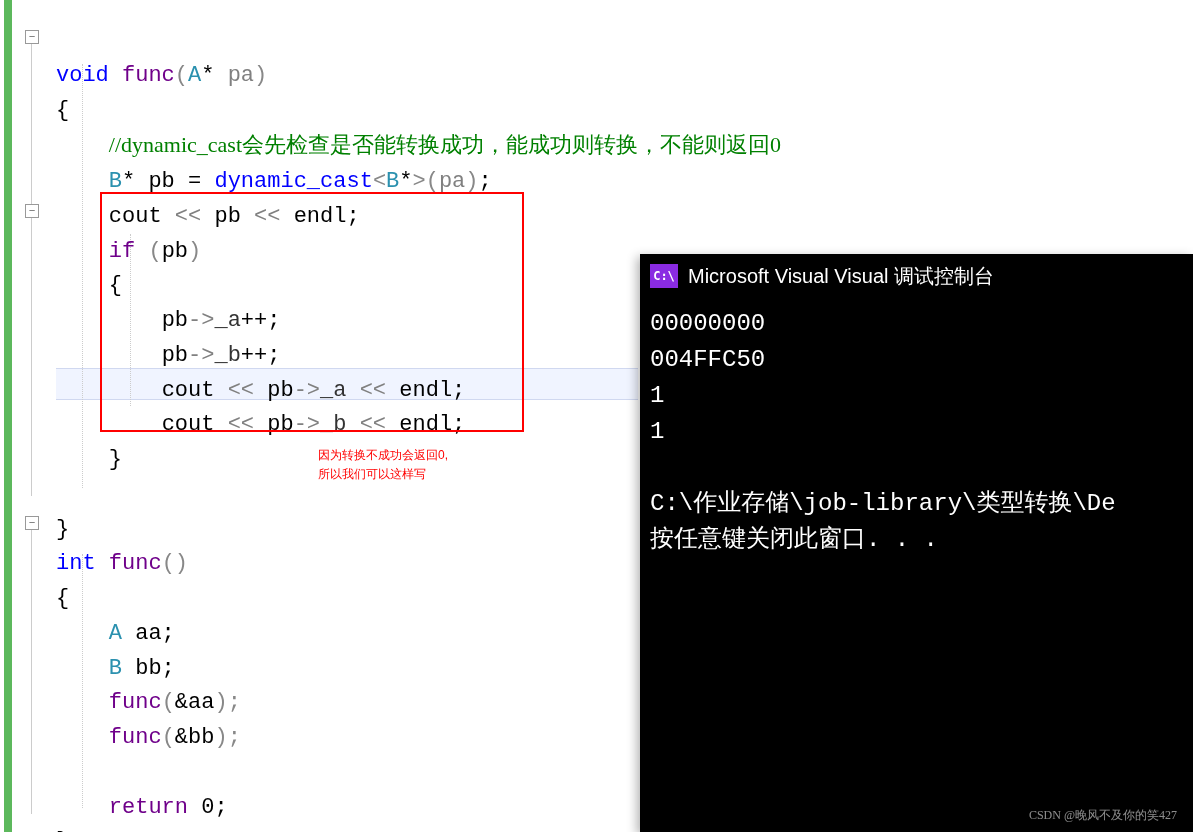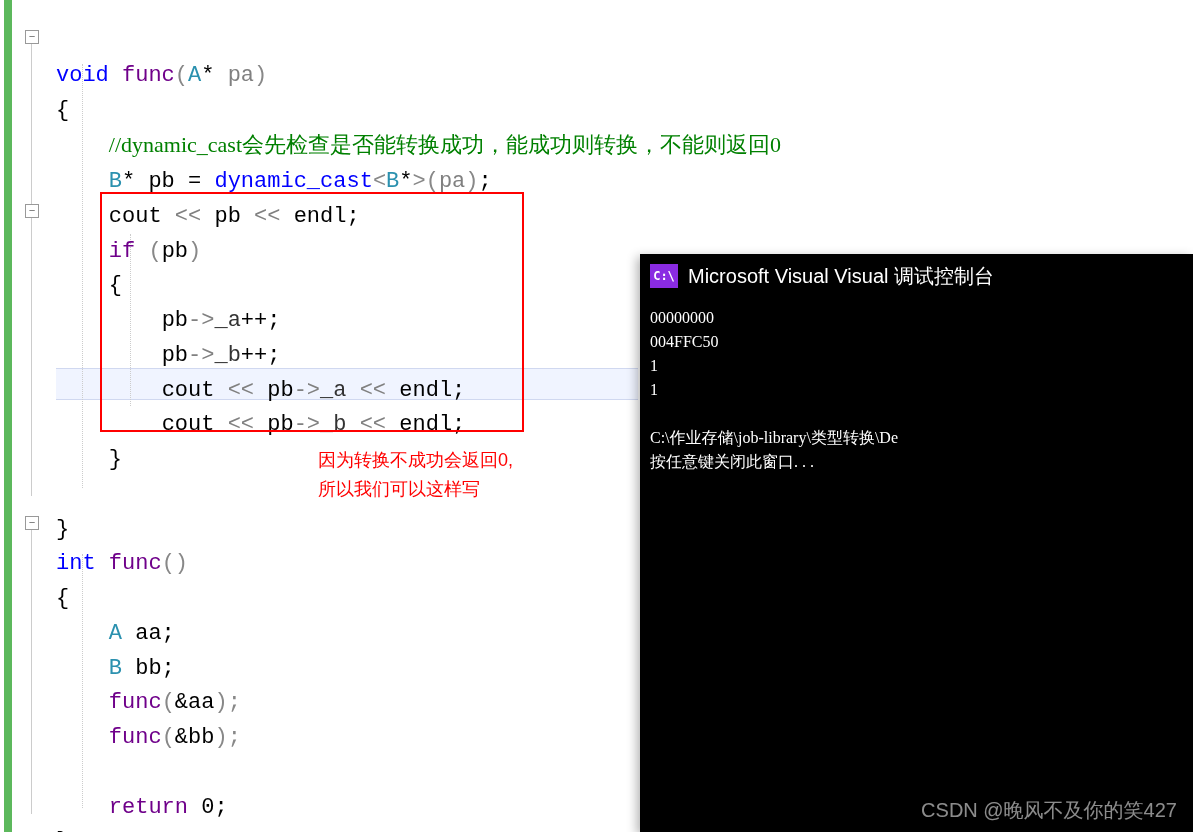--- a/index.html
+++ b/index.html
@@ -81,21 +81,21 @@
 .red-box {
   position: absolute;
   border: 2px solid #ff0000;
   pointer-events: none;
 }
 
 .red-annotation {
   position: absolute;
   color: #ff0000;
   font-family: 'Microsoft YaHei', SimSun, sans-serif;
-  font-size: 18px;
+  font-size: 12px;
   line-height: 1.6;
 }
 
 .hl-line {
   position: absolute;
   background: #f0f4ff;
   border: 1px solid #d0d8f0;
   border-left: none;
   border-right: none;
   height: 32px;
@@ -133,33 +133,33 @@
   align-items: center;
   justify-content: center;
   font-size: 12px;
   font-family: Consolas, monospace;
   font-weight: bold;
 }
 
 .console-body {
   padding: 8px 10px;
   color: #fff;
-  font-family: Liberation Serif, serif;
-  font-size: 16px;
+  font-family: Liberation Mono, monospace;
+  font-size: 24px;
   line-height: 1.5;
   white-space: pre;
 }
 
 .watermark {
   position: absolute;
   right: 16px;
   bottom: 8px;
   color: rgba(255,255,255,0.55);
-  font-family: Liberation Sans, sans-serif;
-  font-size: 20px;
+  font-family: Liberation Serif, serif;
+  font-size: 12px;
   pointer-events: none;
 }
 
 .guide-v {
   position: absolute;
   width: 1px;
   border-left: 1px dotted #ccc;
   pointer-events: none;
 }
 </style>

